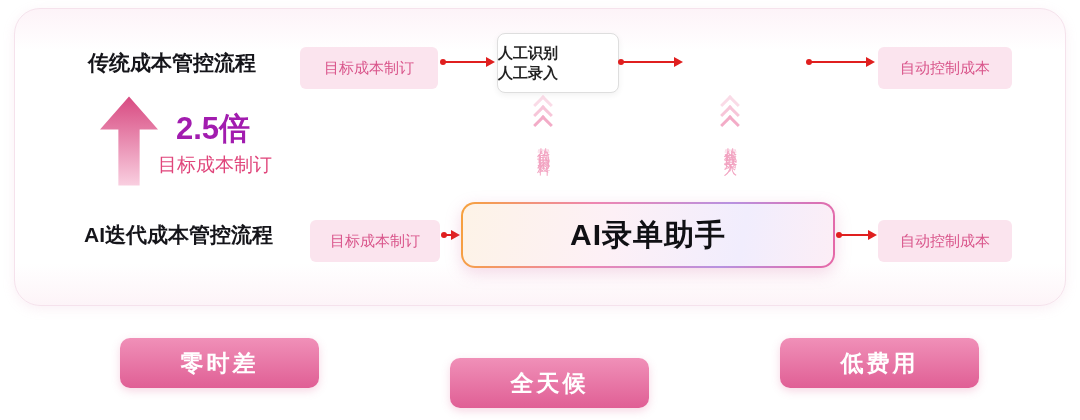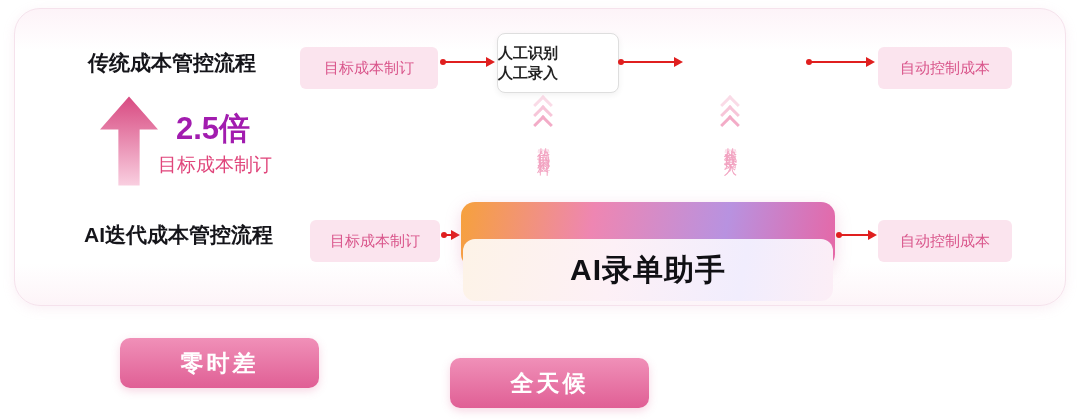--- a/index.html
+++ b/index.html
@@ -51,21 +51,21 @@
   .ai-box-outer {
     position:absolute; left:461px; top:202px; width:374px; height:66px;
     border-radius:14px; padding:2px; box-sizing:border-box;
     background:linear-gradient(100deg,#f6a13c 0%,#ee86b2 35%,#b892e0 70%,#e667a6 100%);
     box-shadow:0 5px 16px rgba(215,120,170,0.28);
   }
   .ai-box-inner {
     width:100%; height:100%; border-radius:12px;
     background:linear-gradient(100deg,#fdf3e7 0%,#fdf0f6 40%,#f1edfd 75%,#fceef6 100%);
     display:flex; align-items:center; justify-content:center;
-    font-size:30px; font-weight:700; color:#101014; letter-spacing:1px;margin-top:35px;
+    font-size:30px; font-weight:700; color:#101014; letter-spacing:1px;
   }
   .badge {
     position:absolute; top:338px; width:199px; height:50px; border-radius:10px;
     background:linear-gradient(180deg,#f informa090b8,#e05f95);
     background:linear-gradient(180deg,#f090b8,#e05f95);
     color:#ffffff; font-size:23px; font-weight:700; letter-spacing:3px;
     display:flex; align-items:center; justify-content:center;
     box-shadow:0 3px 8px rgba(224,95,149,0.25);
   }
 </style>
@@ -128,14 +128,15 @@
   <div class="ai-box-outer">
     <div class="ai-box-inner">AI录单助手</div>
   </div>
 
   <div class="arrow" style="left:840px; top:234px; width:34px;"></div>
 
   <div class="pill" style="left:878px; top:220px; width:134px;">自动控制成本</div>
 
   <div class="badge" style="left:120px;">零时差</div>
   <div class="badge" style="left:450px;margin-top:20px;">全天候</div>
+  <div class="badge" style="left:780px;">低费用</div>
 
 </div>
 
 </body></html>

